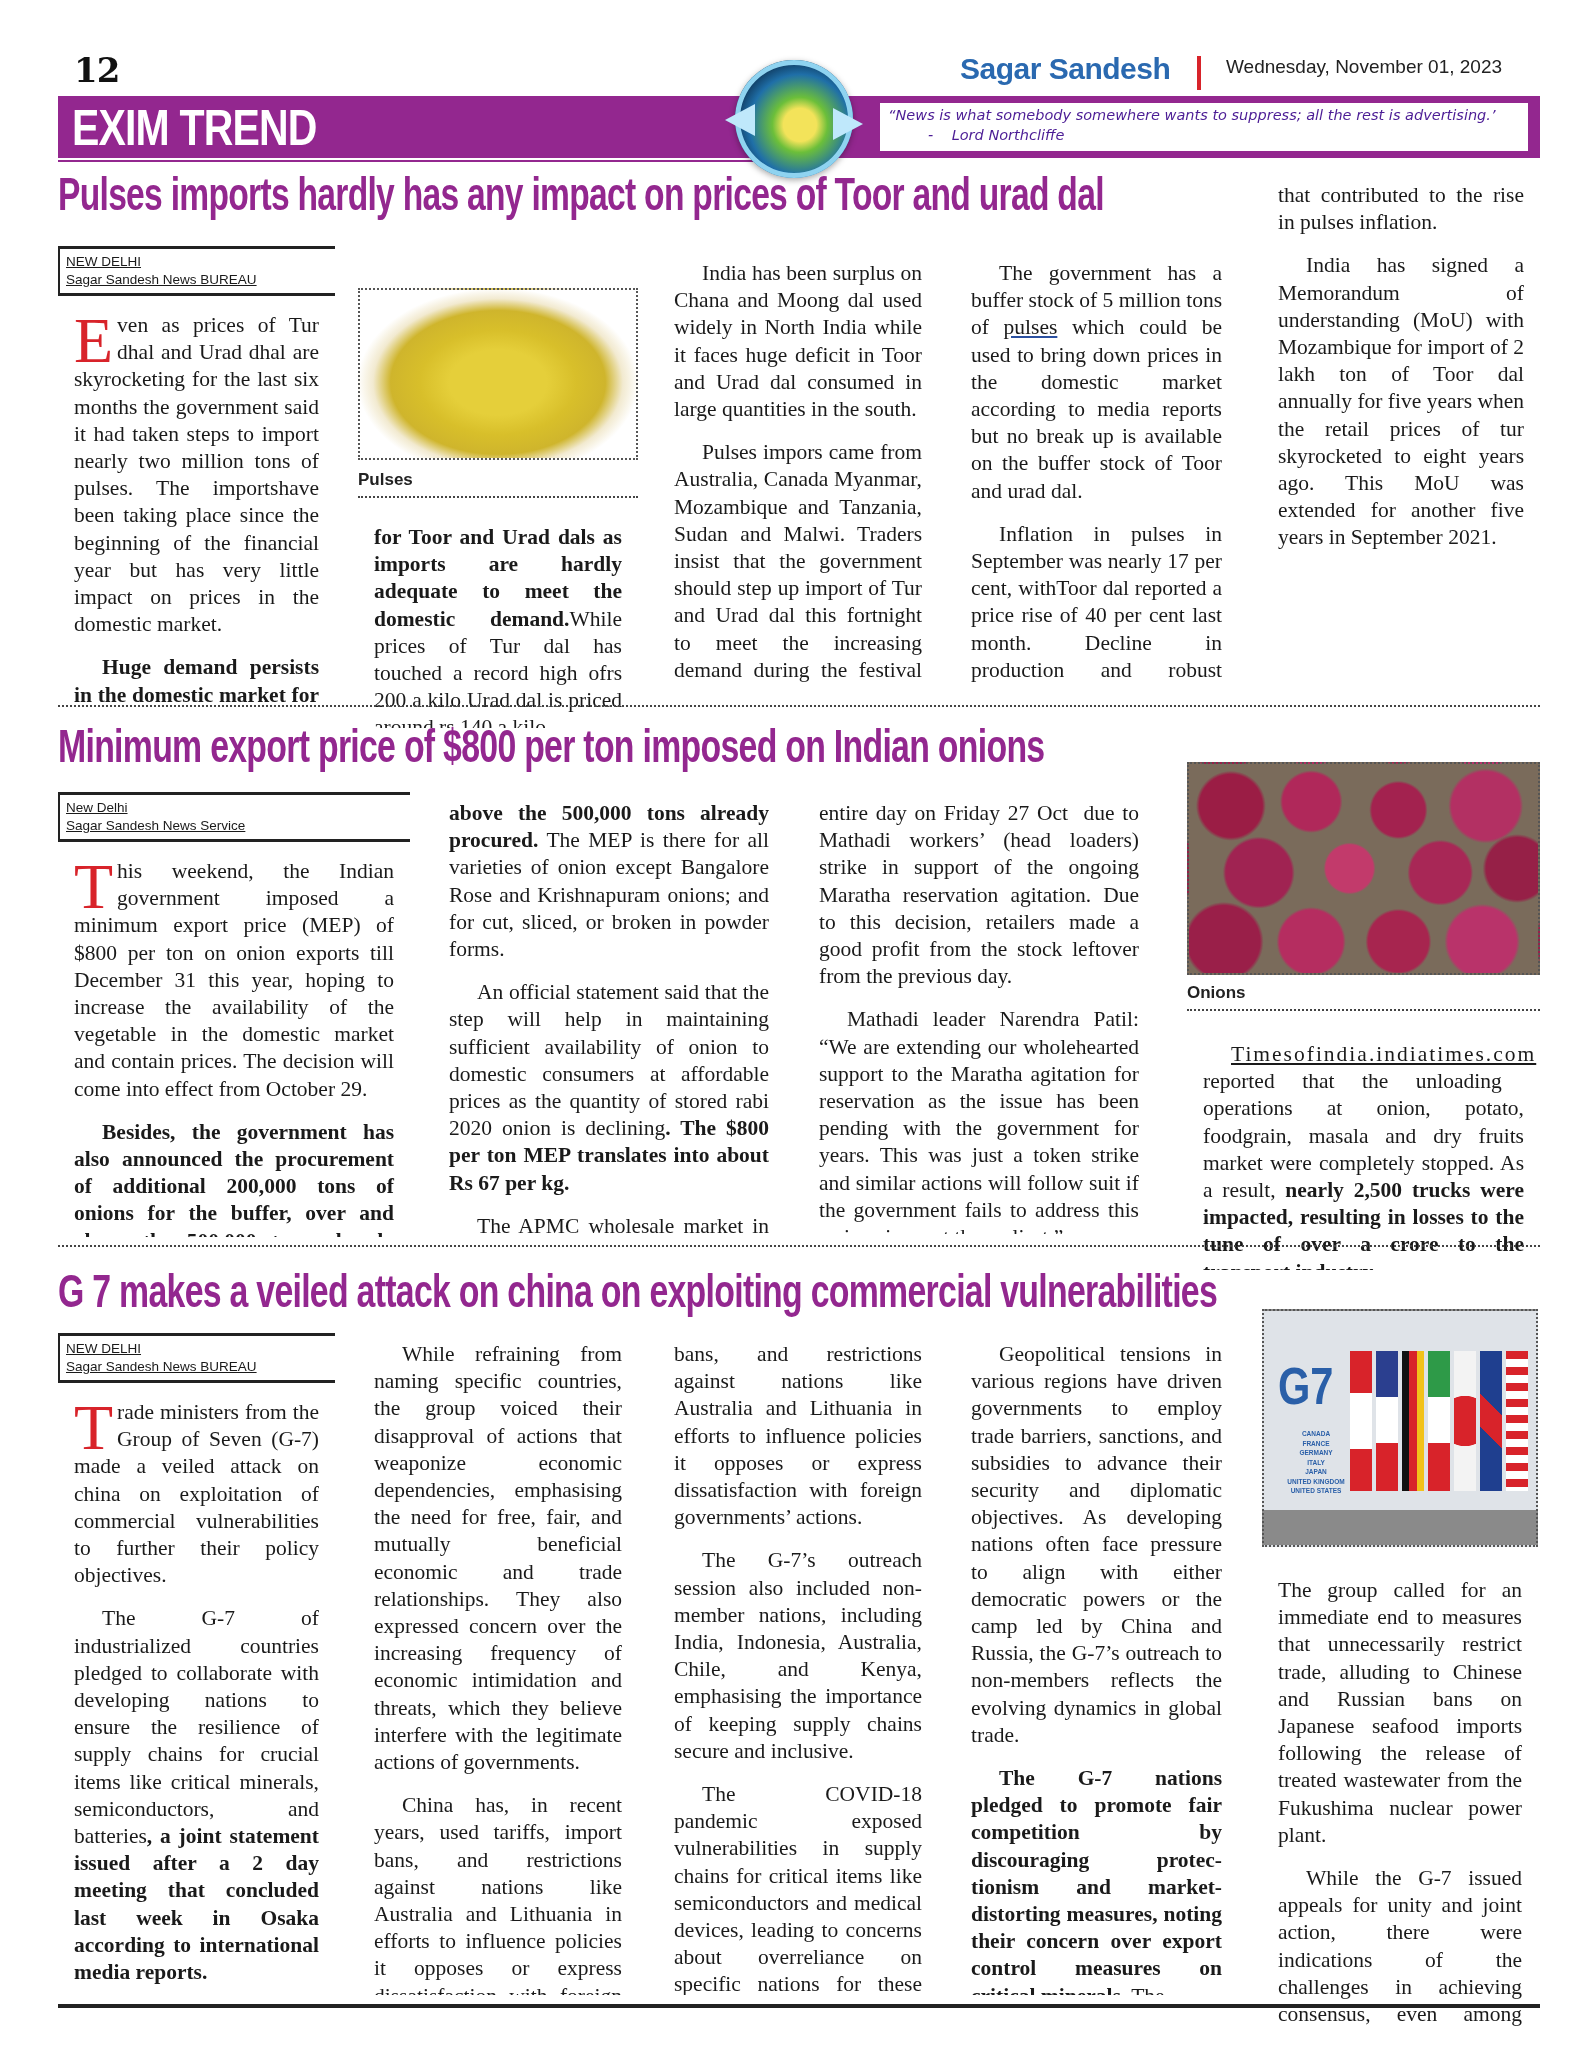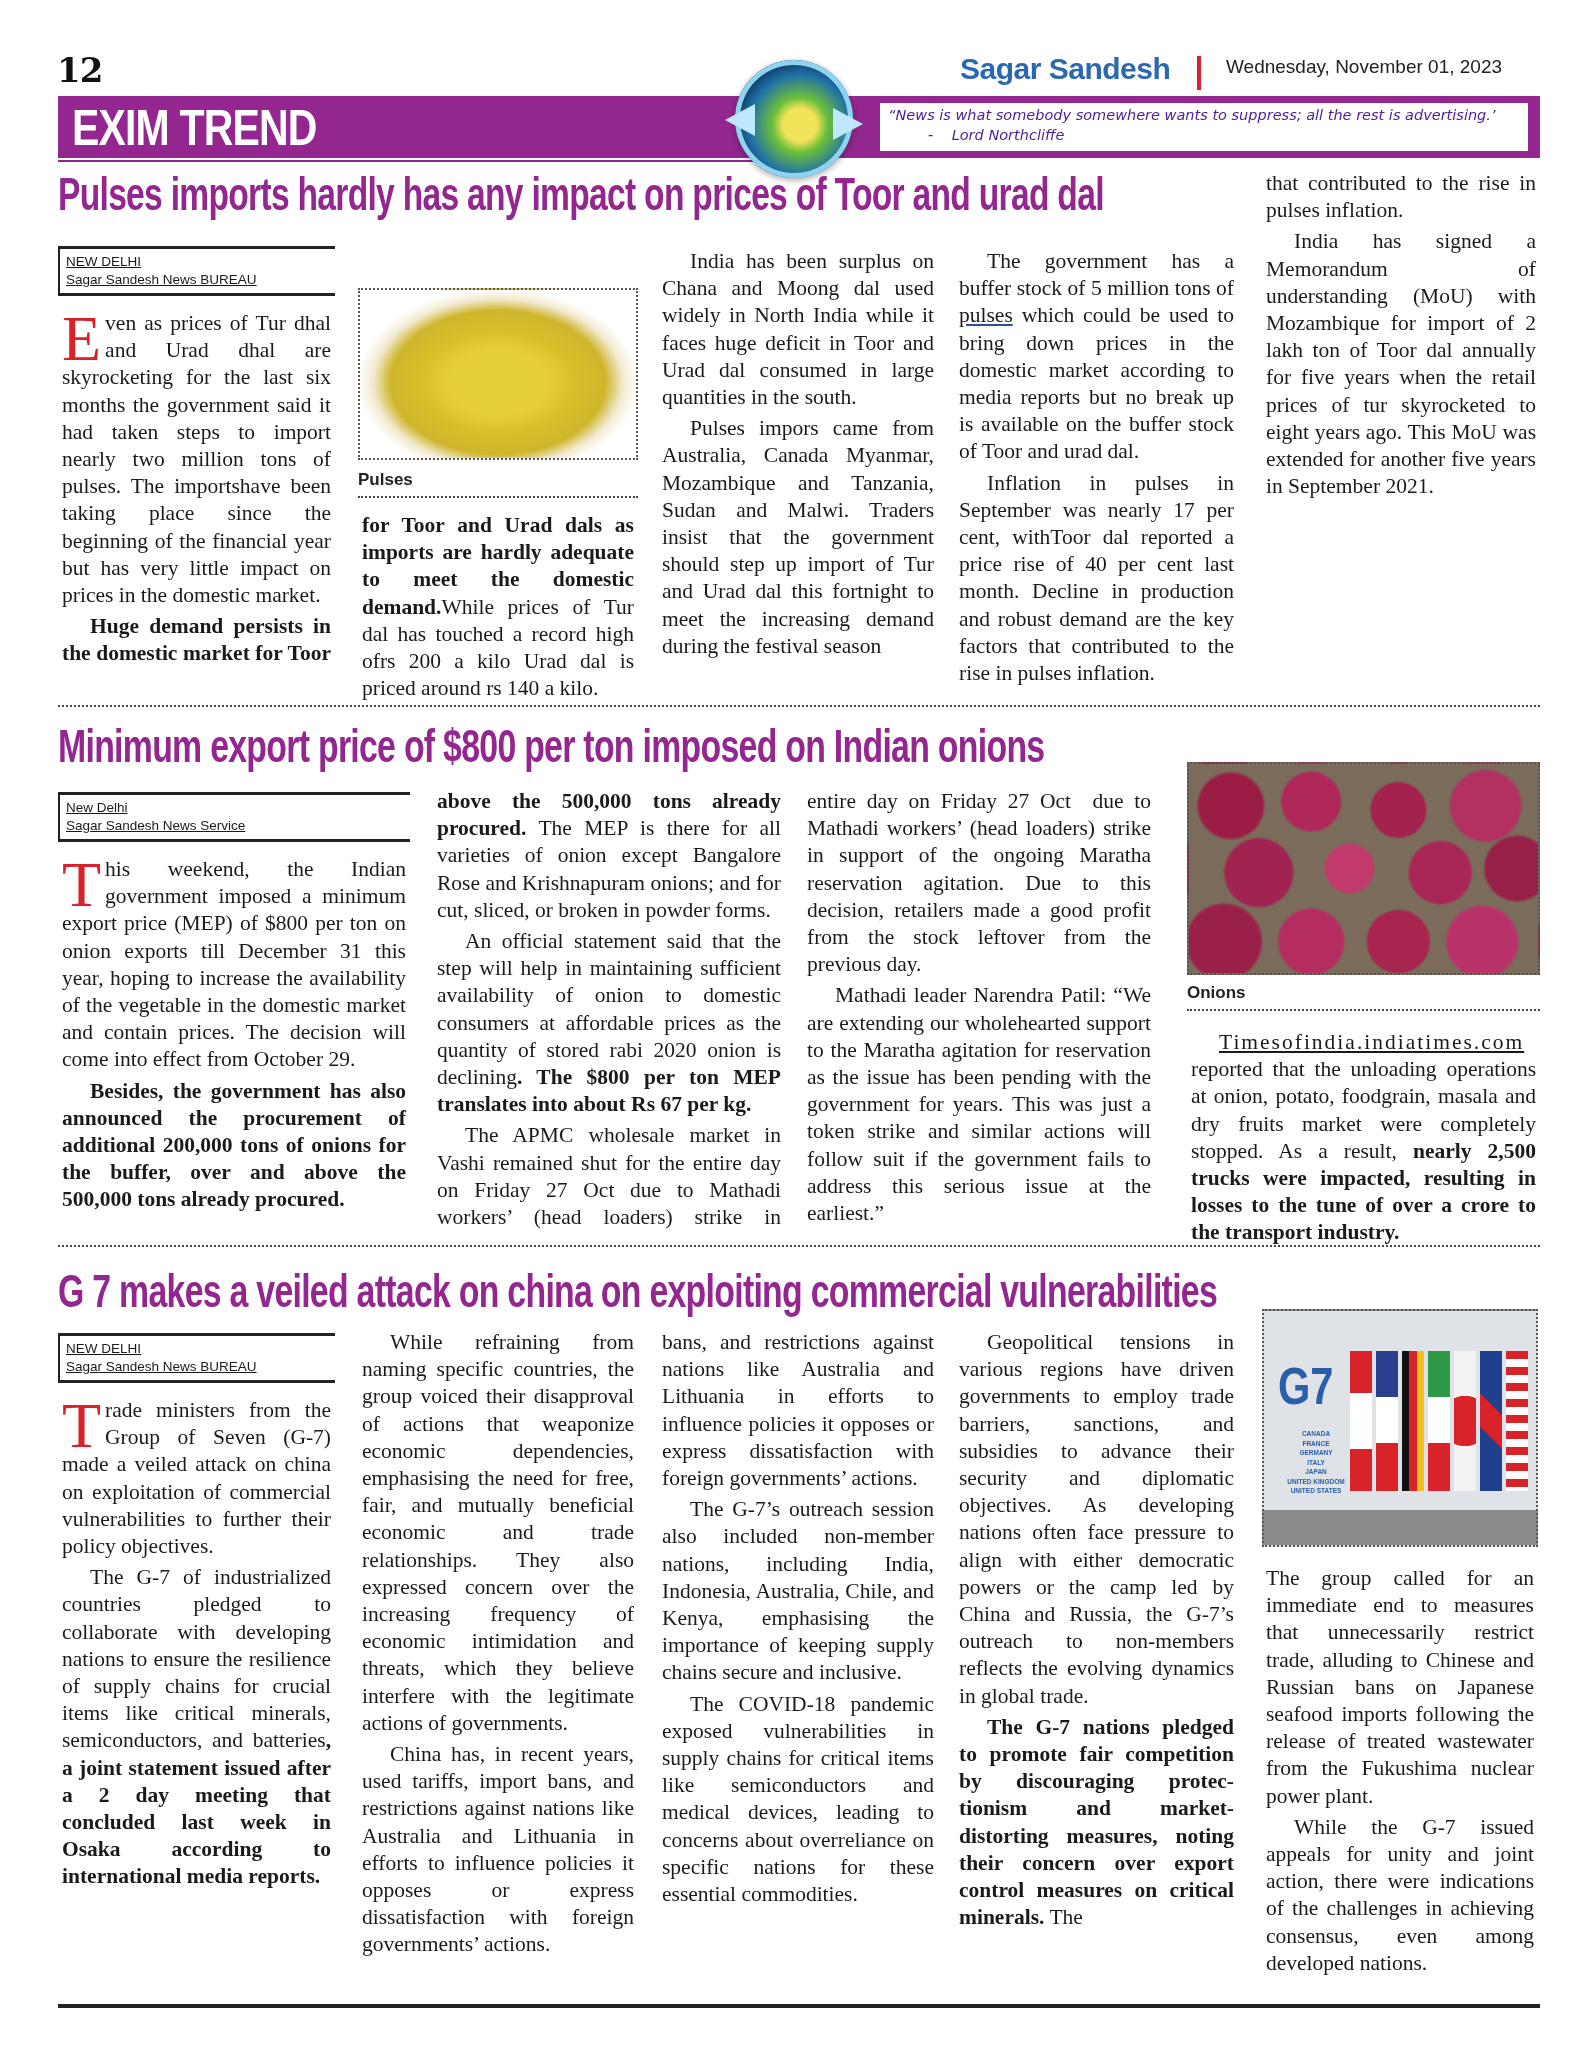--- a/index.html
+++ b/index.html
@@ -1,39 +1,39 @@
 <!DOCTYPE html>
 <html><head>
 <meta charset="utf-8">
 <style>
   html, body { margin:0; padding:0; background:#ffffff; }
   body { width:1595px; height:2067px; position:relative; overflow:hidden; font-family:"Liberation Serif", serif; color:#1a1a1a; }
   .abs { position:absolute; }
-  .page-num { left:57px; top:50px; font-family:"DejaVu Serif", serif; font-weight:bold; font-size:34px; color:#111; letter-spacing:-1px; }
+  .page-num { left:74px; top:50px; font-family:"DejaVu Serif", serif; font-weight:bold; font-size:34px; color:#111; letter-spacing:-1px; }
   .section-bar { left:58px; top:96px; width:1482px; height:62px; background:#93278f; }
   .section-bar .under { position:absolute; left:0; bottom:-4px; width:700px; height:2px; background:#93278f; }
   .section-title { left:72px; top:98px; font-family:"Liberation Sans", sans-serif; font-weight:bold; font-size:50px; color:#fff; transform:scaleX(0.82); transform-origin:left top; letter-spacing:-1px; line-height:60px; }
   .globe { left:735px; top:60px; width:118px; height:118px; border-radius:50%;
     background: radial-gradient(circle at 55% 55%, #f3e35a 0 18%, #6cbf3a 30%, #1f6fa8 55%, #0b2b4a 75%); box-shadow:0 0 0 5px #8fd3f0 inset, 0 2px 6px rgba(0,0,0,0.35); }
   .globe .arrowL { position:absolute; left:-10px; top:44px; width:0; height:0; border-top:16px solid transparent; border-bottom:16px solid transparent; border-right:30px solid #bfe8fb; }
   .globe .arrowR { position:absolute; right:-10px; top:48px; width:0; height:0; border-top:16px solid transparent; border-bottom:16px solid transparent; border-left:30px solid #bfe8fb; }
   .masthead { left:960px; top:52px; font-family:"Liberation Sans", sans-serif; font-weight:bold; font-size:30px; color:#2a69b0; letter-spacing:-0.5px; }
   .masthead-sep { left:1197px; top:56px; width:4px; height:34px; background:#d8232a; }
   .date { left:1226px; top:56px; font-family:"Liberation Sans", sans-serif; font-size:19px; color:#222; }
   .quote-box { left:880px; top:98px; width:648px; height:48px; background:#fff; border:5px solid #93278f; border-left:none; }
   .quote-box .txt { position:absolute; left:8px; top:2px; width:636px; font-family:"DejaVu Sans", sans-serif; font-style:italic; font-size:14.5px; line-height:20px; color:#4c1d95; }
   .quote-box .author { margin-left:40px; }
 
   .headline { font-family:"Liberation Sans", sans-serif; font-weight:bold; color:#93278f; font-size:47px; white-space:nowrap; transform-origin:left top; line-height:56px; letter-spacing:-1px; }
   .h1 { left:58px; top:166px; transform:scaleX(0.715); }
   .h2 { left:58px; top:718px; transform:scaleX(0.72); }
   .h3 { left:58px; top:1263px; transform:scaleX(0.72); }
 
   .col { font-size:21.5px; line-height:27.2px; text-align:justify; color:#1a1a1a; }
-  .col p { margin:4px; text-indent:28px; }
+  .col p { margin:16px; text-indent:28px; }
   .col p.noind { text-indent:0; }
   .col b { font-weight:bold; }
   .byline { border:2px solid #222; border-left:2px solid #222; border-top:3px solid #222; border-bottom:3px solid #222; border-right:none; padding:4px 6px; font-family:"Liberation Sans", sans-serif; font-size:13.5px; line-height:18px; margin-bottom:14px;text-decoration:underline; }
   .dropcap { float:left; color:#d8232a; font-size:64px; line-height:50px; margin:4px 4px 0 0; font-family:"Liberation Serif", serif; }
   .dotted-h { height:0; border-top:2px dotted #444; }
   .img-frame { border:2px dotted #555; box-sizing:border-box; overflow:hidden;margin-top:42px; }
   .caption { font-family:"Liberation Sans", sans-serif; font-weight:bold; font-size:17px; color:#222; }
   .caption-line { border-top:2px dotted #444; }
   .uline { text-decoration:underline; text-decoration-color:#2a4fa0; }
   .link { text-decoration:underline; letter-spacing:2px; }

